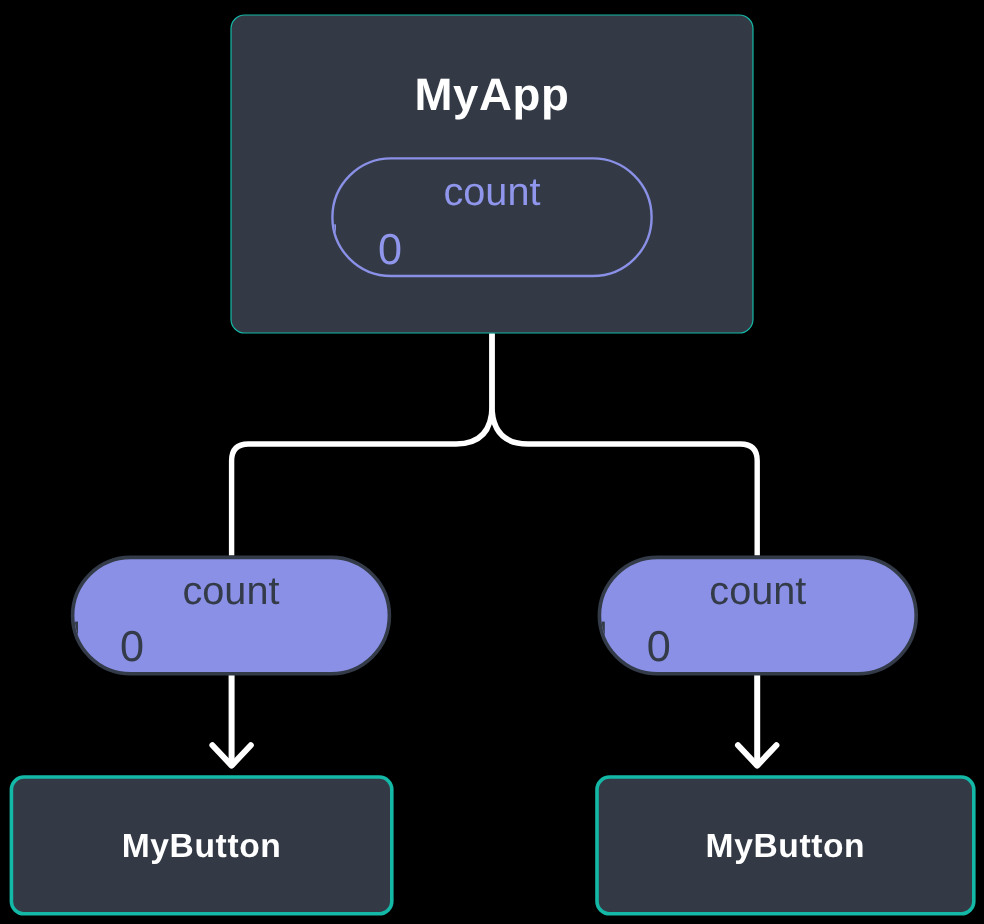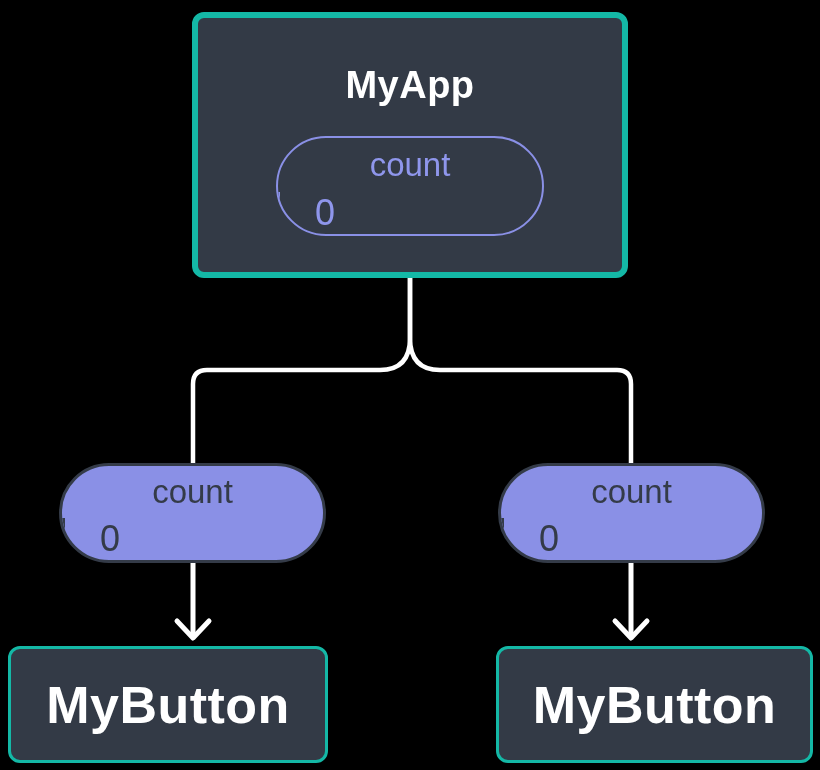--- a/index.html
+++ b/index.html
@@ -12,21 +12,21 @@
     width: 820px;
     height: 770px;
     background: #000000;
     font-family: "Liberation Sans", sans-serif;
     overflow: hidden;
   }
   
   .node {
     position: absolute;
     background: #333a46;
-    border: 6px solid #14b8a6;
+    border: 1px solid #14b8a6;
     border-radius: 12px;
     box-sizing: border-box;
   }
   .node-root {
     left: 192px;
     top: 12px;
     width: 436px;
     height: 266px;
     display: flex;
     flex-direction: column;
@@ -43,21 +43,21 @@
   }
   .node-child.left  { left: 8px;   width: 320px; }
   .node-child.right { left: 496px; width: 317px; }
   .node-title {
     color: #ffffff;
     font-size: 38px;
     font-weight: 600;
     letter-spacing: 0.5px;
     white-space: nowrap;
   }
-  .node-child .node-title { font-size: 52px; }
+  .node-child .node-title { font-size: 28px; }
 
   
   .pill {
     display: flex;
     align-items: stretch;
     border-radius: 999px;
     box-sizing: border-box;
     overflow: hidden;
     flex-direction: column;
   }

